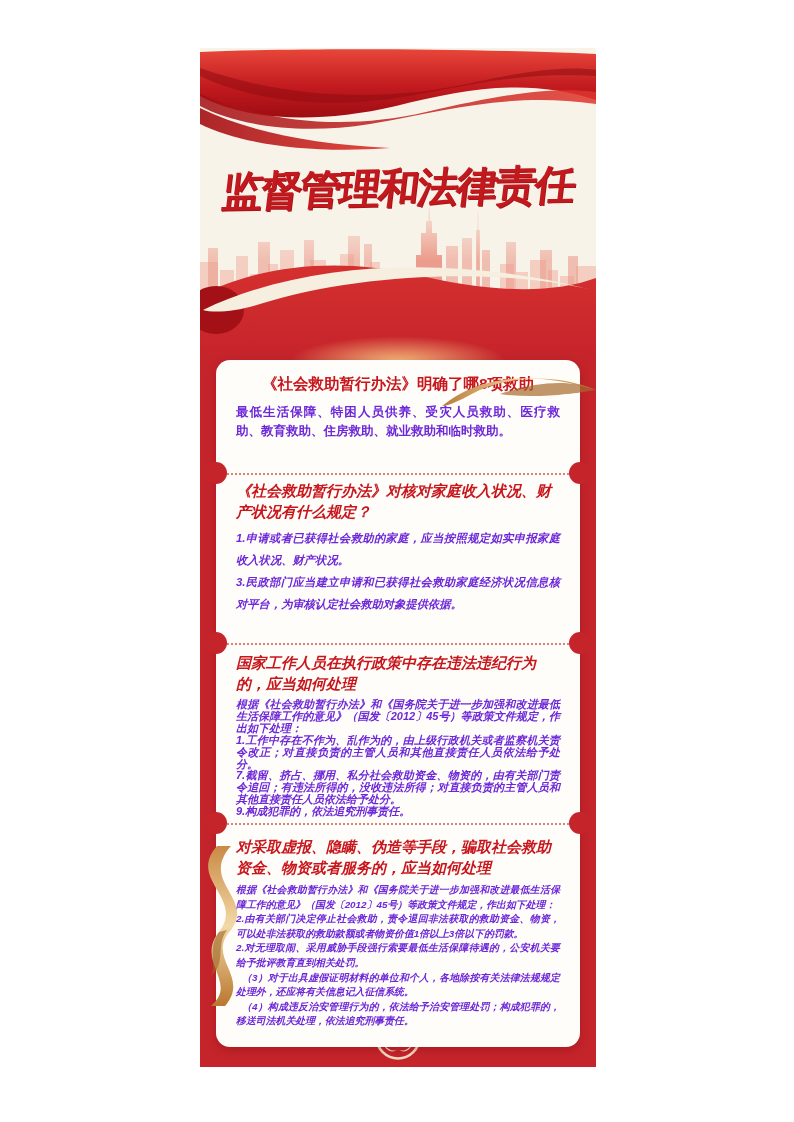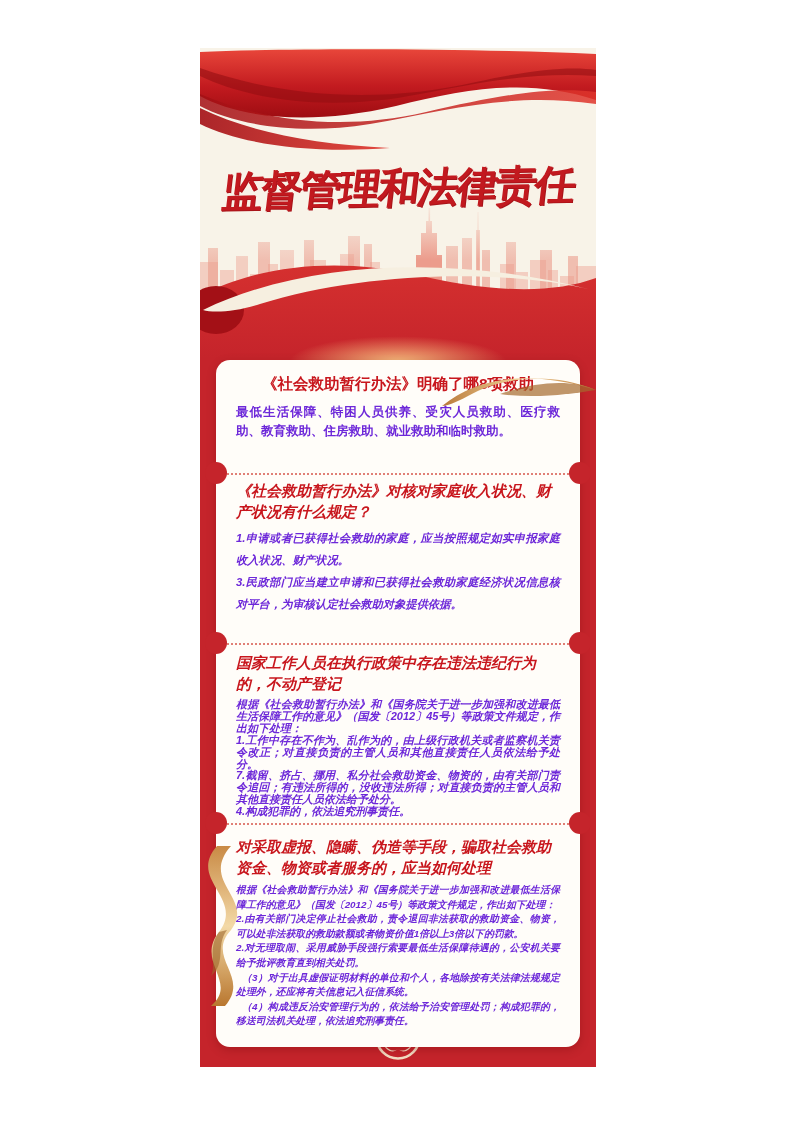--- a/index.html
+++ b/index.html
@@ -165,26 +165,26 @@
 
       <div class="sec sec2">
         <h2 class="h">《社会救助暂行办法》对核对家庭收入状况、财产状况有什么规定？</h2>
         <div class="b">
           <p>1.申请或者已获得社会救助的家庭，应当按照规定如实申报家庭收入状况、财产状况。</p>
           <p>3.民政部门应当建立申请和已获得社会救助家庭经济状况信息核对平台，为审核认定社会救助对象提供依据。</p>
         </div>
       </div>
 
       <div class="sec sec3">
-        <h2 class="h">国家工作人员在执行政策中存在违法违纪行为的，不动产登记</h2>
+        <h2 class="h">国家工作人员在执行政策中存在违法违纪行为的，应当如何处理</h2>
         <div class="b">
           <p>根据《社会救助暂行办法》和《国务院关于进一步加强和改进最低生活保障工作的意见》（国发〔2012〕45号）等政策文件规定，作出如下处理：</p>
           <p>1.工作中存在不作为、乱作为的，由上级行政机关或者监察机关责令改正；对直接负责的主管人员和其他直接责任人员依法给予处分。</p>
           <p>7.截留、挤占、挪用、私分社会救助资金、物资的，由有关部门责令追回；有违法所得的，没收违法所得；对直接负责的主管人员和其他直接责任人员依法给予处分。</p>
-          <p>4.构成犯罪的，依法追究刑事责任。</p>
+          <p>9.构成犯罪的，依法追究刑事责任。</p>
         </div>
       </div>
 
       <div class="sec sec4">
         <h2 class="h">对采取虚报、隐瞒、伪造等手段，骗取社会救助资金、物资或者服务的，应当如何处理</h2>
         <div class="b">
           <p>根据《社会救助暂行办法》和《国务院关于进一步加强和改进最低生活保障工作的意见》（国发〔2012〕45号）等政策文件规定，作出如下处理：</p>
           <p>2.由有关部门决定停止社会救助，责令退回非法获取的救助资金、物资，可以处非法获取的救助款额或者物资价值1倍以上3倍以下的罚款。</p>
           <p>2.对无理取闹、采用威胁手段强行索要最低生活保障待遇的，公安机关要给予批评教育直到相关处罚。</p>
           <p class="indent">（3）对于出具虚假证明材料的单位和个人，各地除按有关法律法规规定处理外，还应将有关信息记入征信系统。</p>

